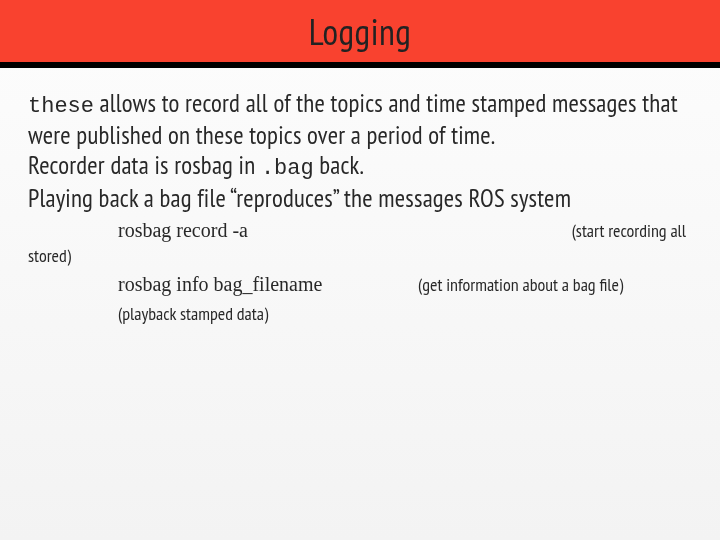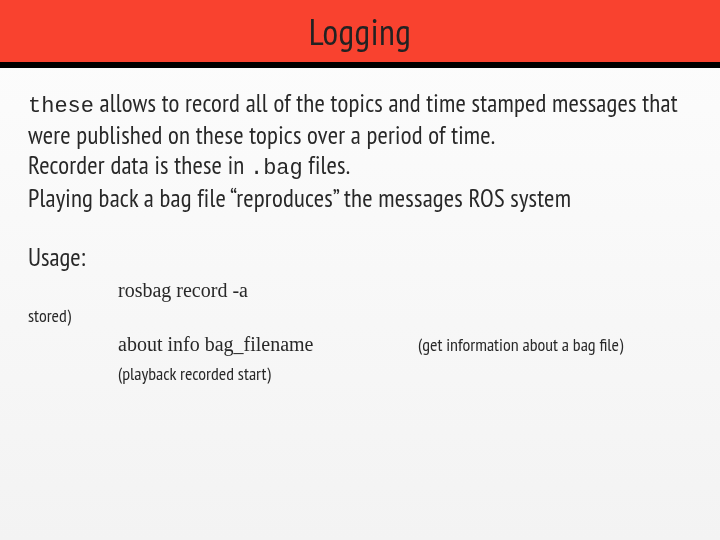--- a/index.html
+++ b/index.html
@@ -96,42 +96,42 @@
 
   <div class="title-bar">
     <h1>Logging</h1>
   </div>
   <div class="rule"></div>
 
   <div class="content">
 
     <p class="para">
       <span class="mono">these</span><span> allows to record all of the topics and time stamped messages that were published on these topics over a period of time.</span><br>
-      <span>Recorder data is these in </span><span class="mono">.bag</span><span> files.</span><br>
+      <span>Recorder data is rosbag in </span><span class="mono">.bag</span><span> back.</span><br>
       <span>Playing back a bag file “reproduces” the messages ROS system</span>
     </p>
 
-    <p class="usage-heading">Usage:</p>
 
     <div class="usage-block">
 
       <div class="cmd-row">
         <span class="cmd-indent"></span>
         <span class="cmd-text">rosbag record -a</span>
+        <span class="cmd-desc desc-right">(start recording all</span>
       </div>
 
       <div class="topics-note">stored)</div>
 
       <div class="cmd-row">
         <span class="cmd-indent"></span>
-        <span class="cmd-text">about info bag_filename</span>
+        <span class="cmd-text">rosbag info bag_filename</span>
         <span class="cmd-desc">(get information about a bag file)</span>
       </div>
 
       <div class="cmd-row">
         <span class="cmd-indent"></span>
-        <span class="cmd-desc">(playback recorded start)</span>
+        <span class="cmd-desc">(playback stamped data)</span>
       </div>
 
     </div>
 
   </div>
 </div>
 
 </body></html>

